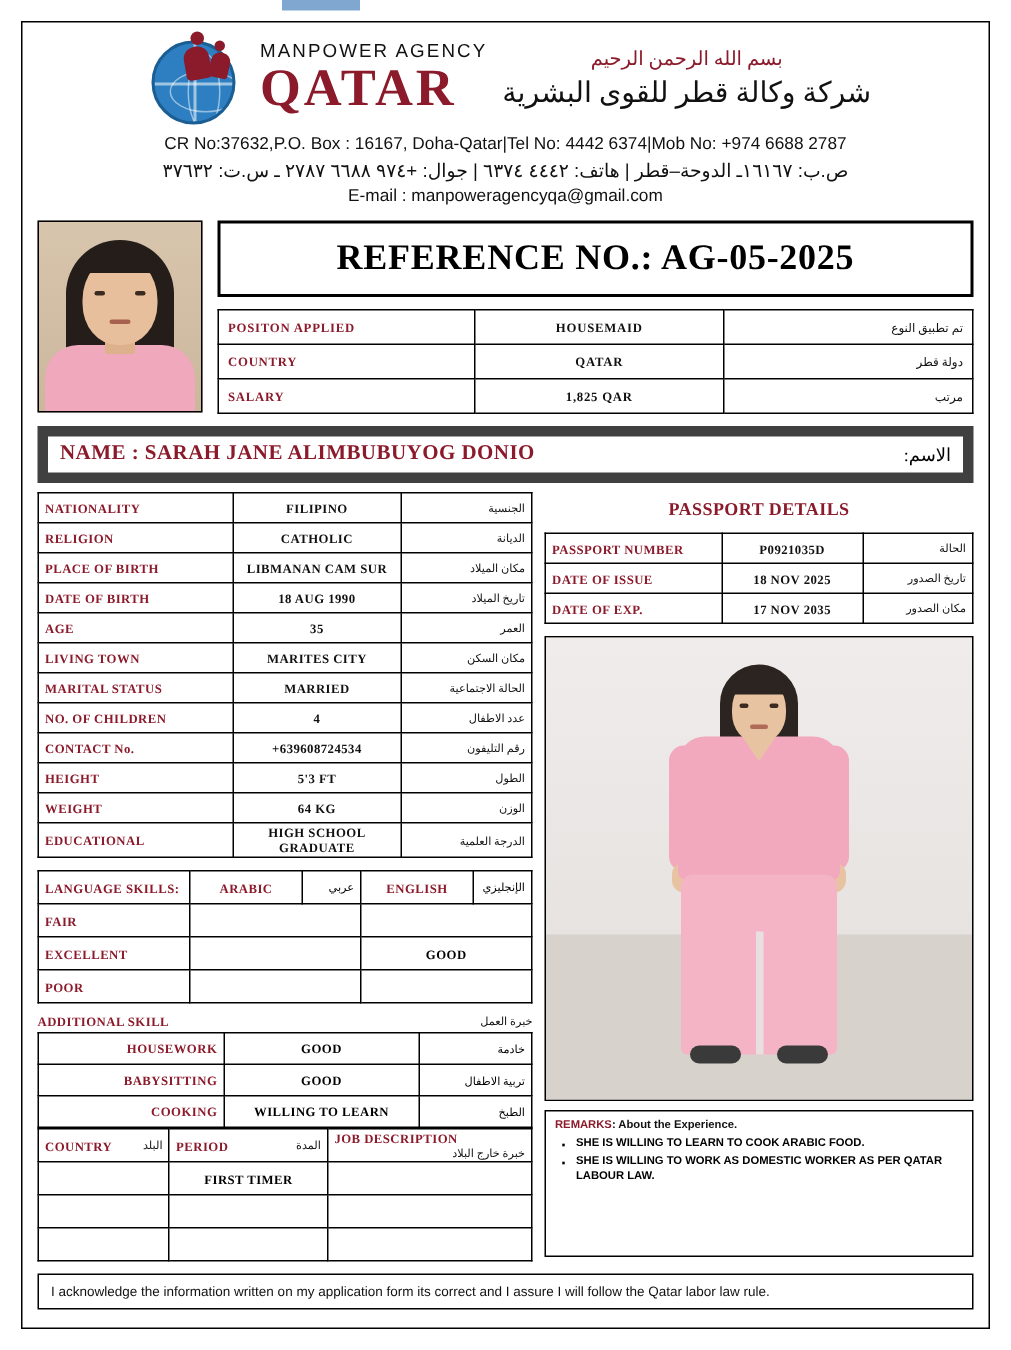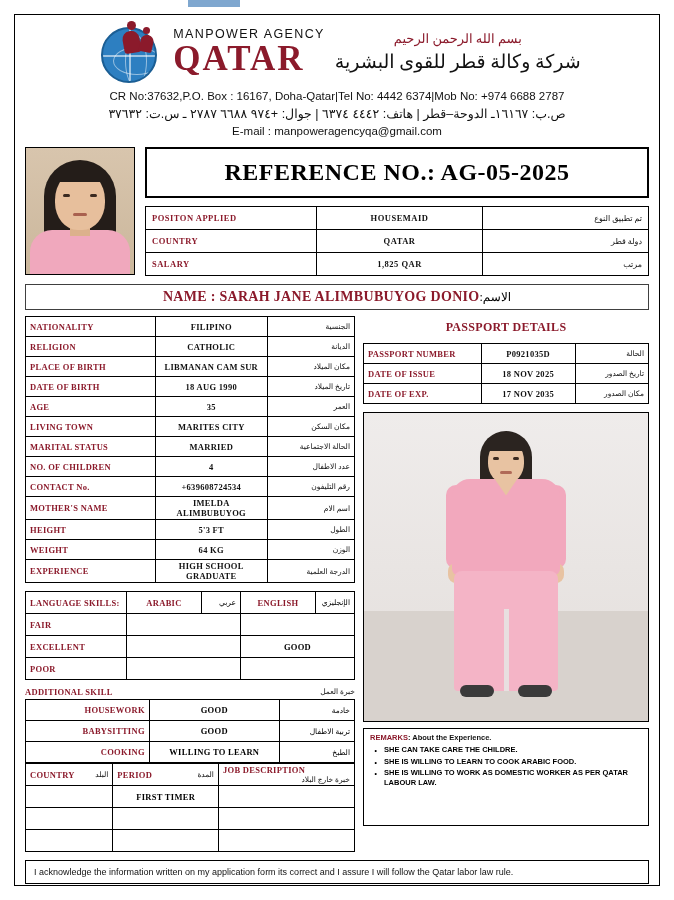--- a/index.html
+++ b/index.html
@@ -180,24 +180,24 @@
     letter-spacing: .5px;
     padding: 2px 6px;
     color: #111;
   }
   .mini-table td.lbl { width: 34%; color: #8b1a2b; }
   .mini-table td.val { width: 33%; text-align: center; }
   .mini-table td.ar { width: 33%; text-align: right; font-size: 8px; direction: rtl; font-weight: normal; }
   
   .name-bar {
     margin: 8px 10px 0 10px;
-    border: 1px solid #404040;
+    border: 7px solid #404040;
     display: flex;
     align-items: center;
-    justify-content: center;
+    justify-content: space-between;
     padding: 4px 8px;
   }
   .name-bar .nm {
     font-family: "Liberation Serif", serif;
     font-weight: bold;
     font-size: 14px;
     color: #8b1a2b;
     letter-spacing: .3px;
   }
   .name-bar .ar {
@@ -507,36 +507,31 @@
             <td class="lbl">NO. OF CHILDREN</td>
             <td class="val">4</td>
             <td class="ar">عدد الاطفال</td>
           </tr>
           <tr>
             <td class="lbl">CONTACT No.</td>
             <td class="val">+639608724534</td>
             <td class="ar">رقم التليفون</td>
           </tr>
           <tr>
-            <td class="lbl">MOTHER'S NAME</td>
-            <td class="val">IMELDA ALIMBUBUYOG</td>
-            <td class="ar">اسم الام</td>
-          </tr>
-          <tr>
             <td class="lbl">HEIGHT</td>
             <td class="val">5'3 FT</td>
             <td class="ar">الطول</td>
           </tr>
           <tr>
             <td class="lbl">WEIGHT</td>
             <td class="val">64 KG</td>
             <td class="ar">الوزن</td>
           </tr>
           <tr>
-            <td class="lbl">EXPERIENCE</td>
+            <td class="lbl">EDUCATIONAL</td>
             <td class="val">HIGH SCHOOL GRADUATE</td>
             <td class="ar">الدرجة العلمية</td>
           </tr>
         </tbody>
           </table>
 
         <div class="lang">
           <table class="lang-t">
             <tbody>
                 <tr>
@@ -666,21 +661,20 @@
           <div class="ph-mouth"></div>
           <div class="ph-shoeL"></div>
           <div class="ph-shoeR"></div>
         </div>
 
         <div class="remarks">
           <div class="title">
             <span>REMARKS</span><span class="sub">: About the Experience.</span>
           </div>
           <ul>
-            <li>SHE CAN TAKE CARE THE CHILDRE.</li>
             <li>SHE IS WILLING TO LEARN TO COOK ARABIC FOOD.</li>
             <li>SHE IS WILLING TO WORK AS DOMESTIC WORKER AS PER QATAR LABOUR LAW.</li>
           </ul>
         </div>
       </div>
     </div>
 
     <div class="footer">I acknowledge the information written on my application form its correct and I assure I will follow the Qatar labor law rule.</div>
 
   </div>

